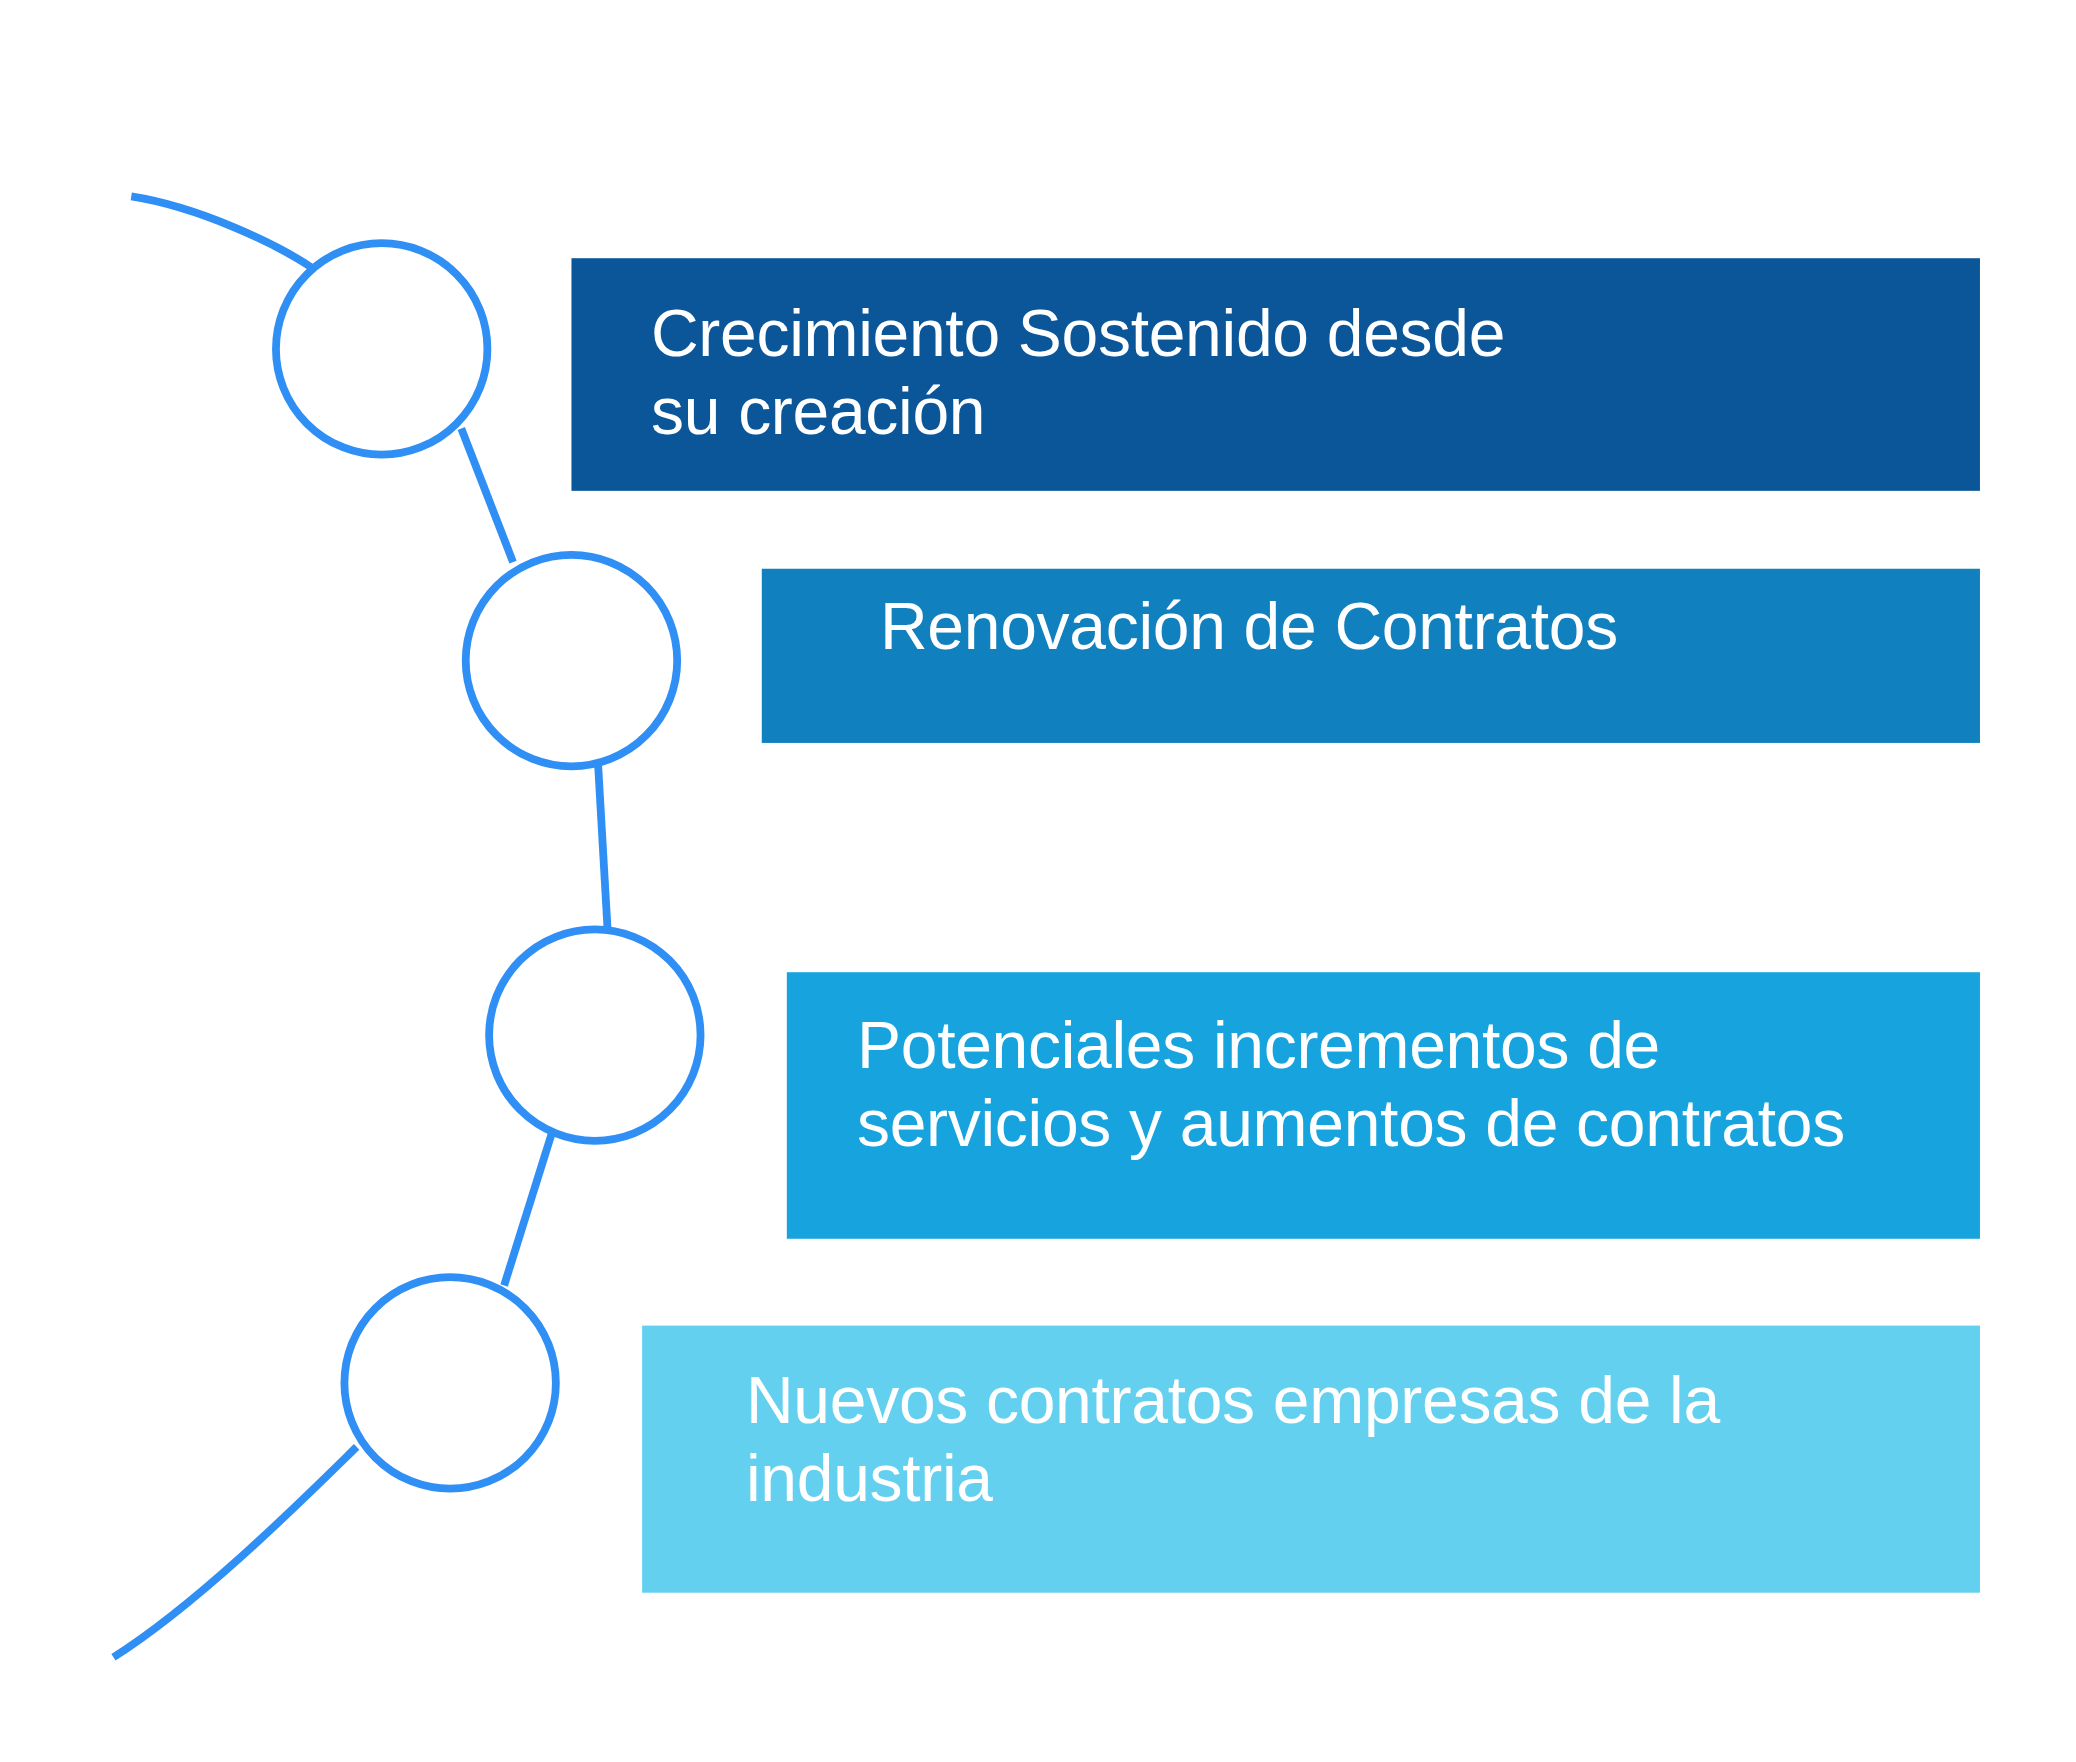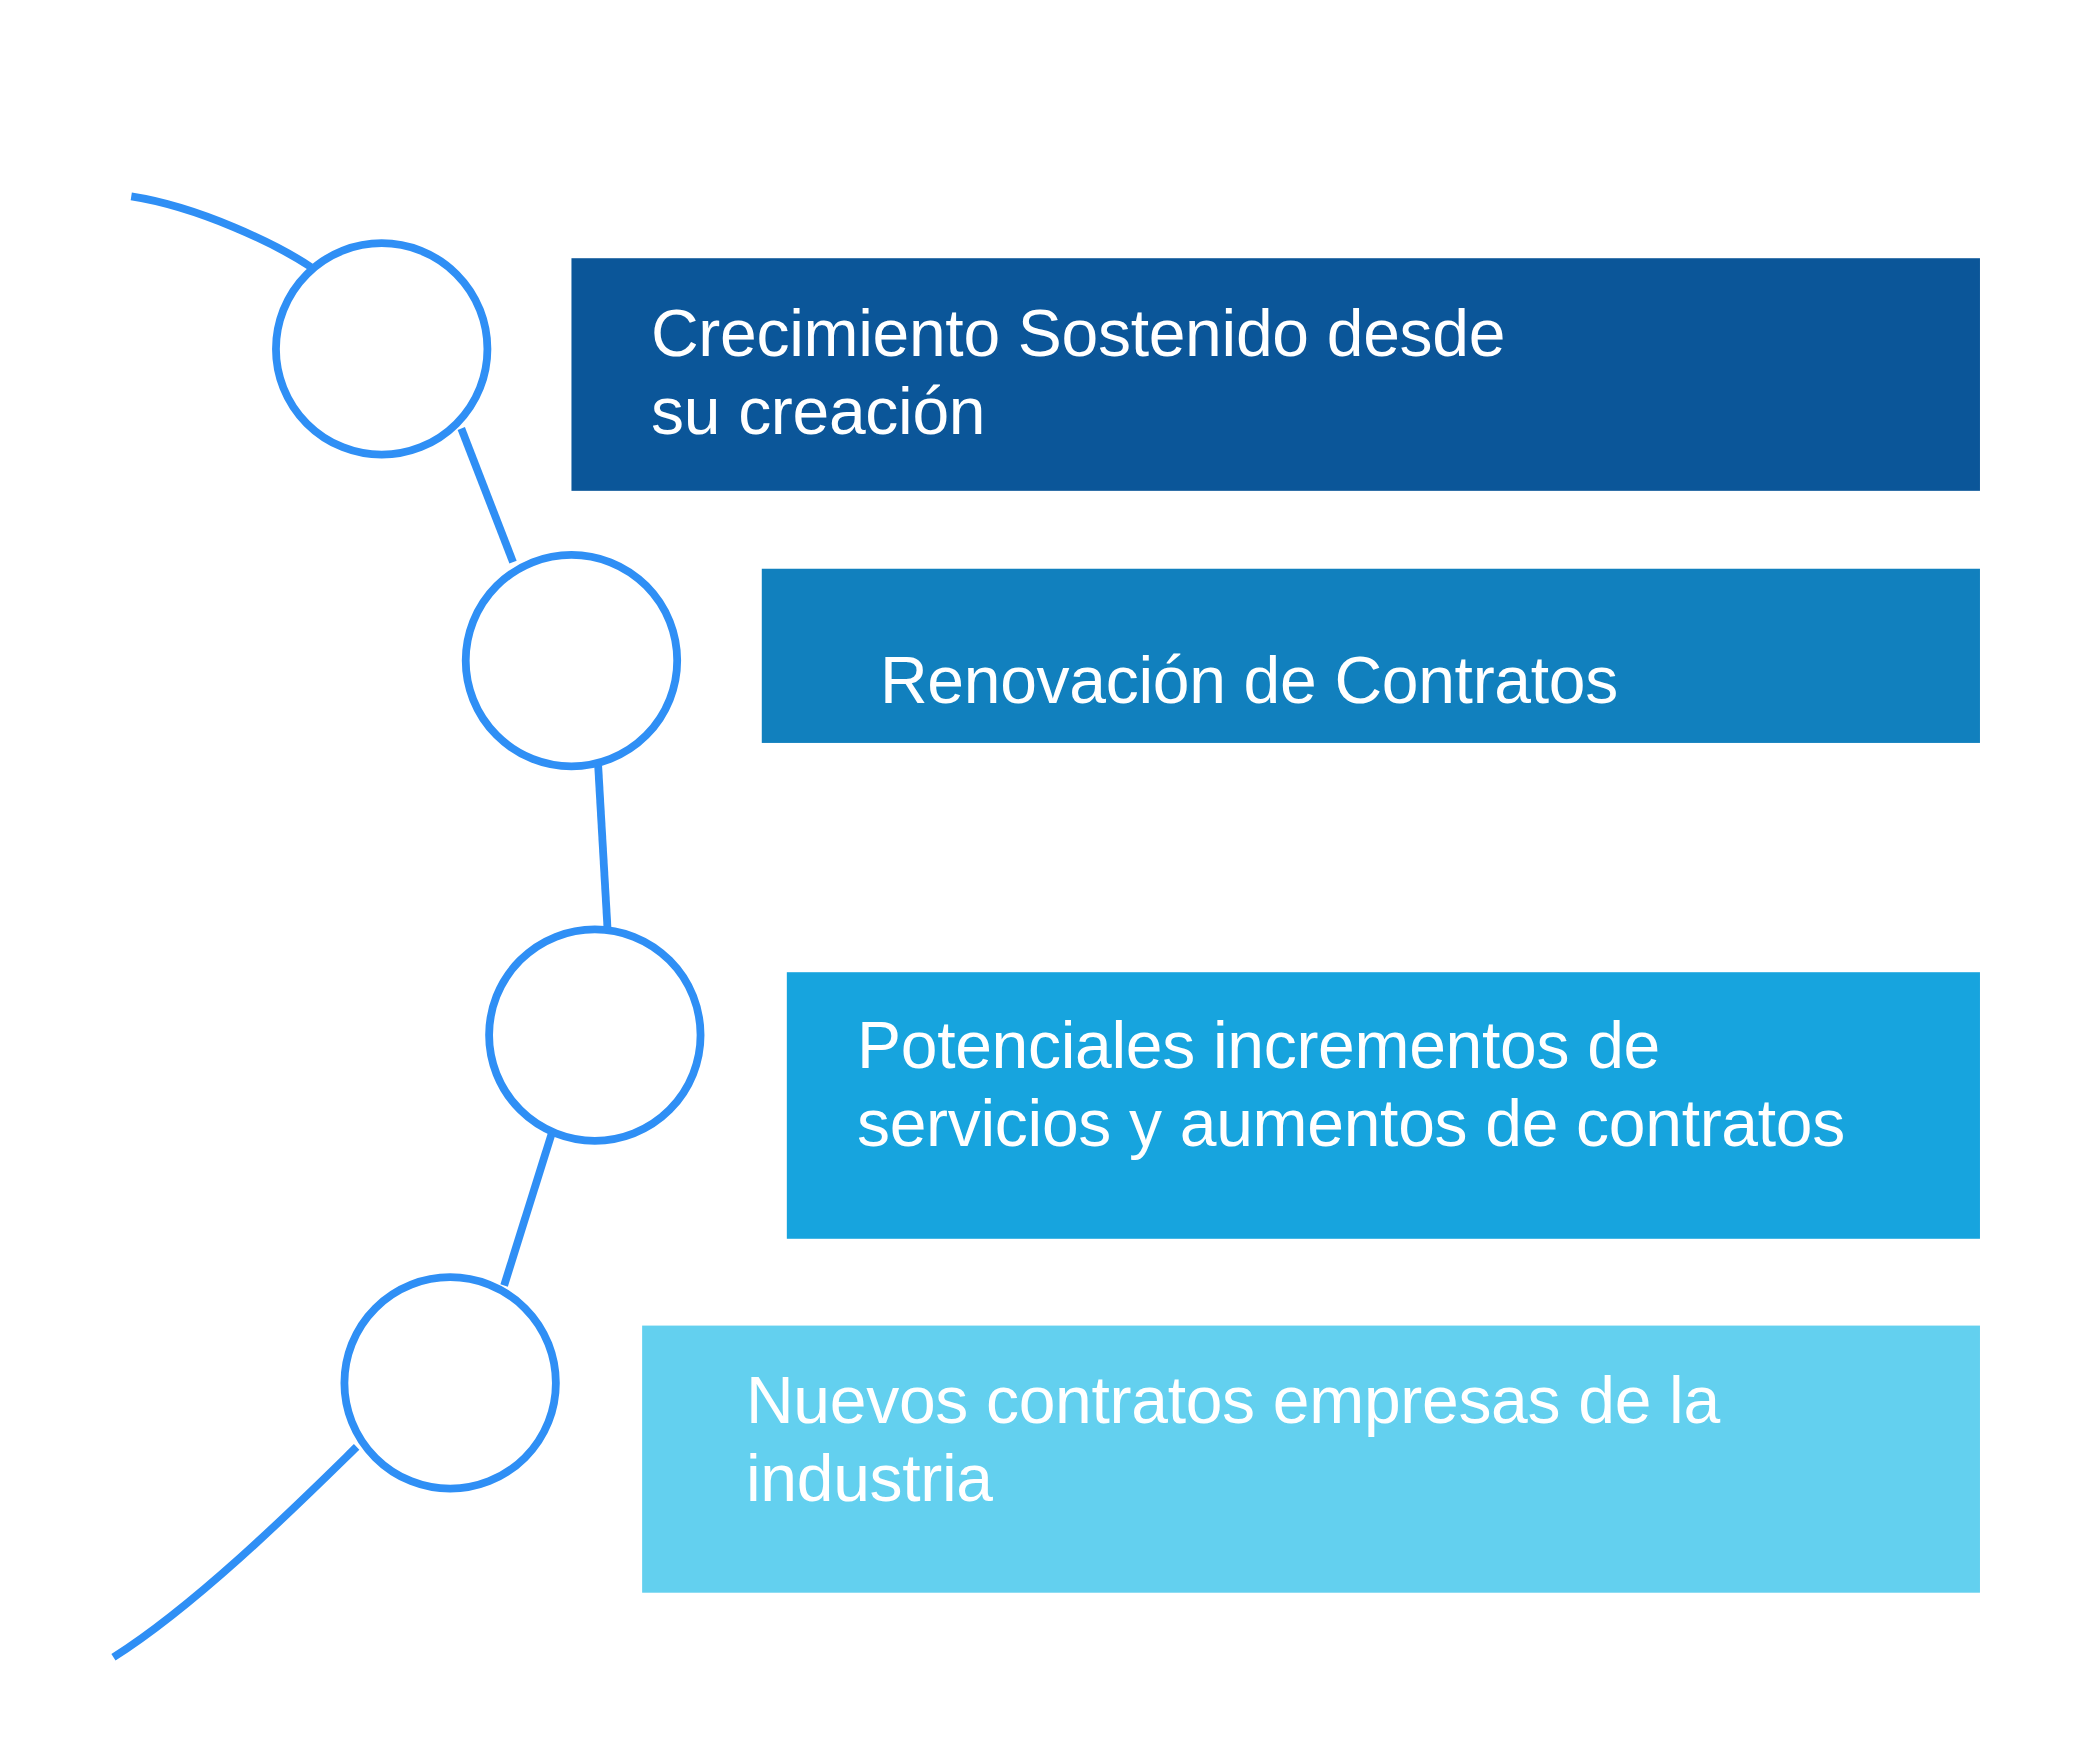--- a/index.html
+++ b/index.html
@@ -10,21 +10,21 @@
     position:absolute;
     color:#ffffff;
     font-family:"Liberation Sans",sans-serif;
     font-weight:400;
     line-height:1.18;
     white-space:pre-line;
     pointer-events:none;
     letter-spacing:-0.3px;
   }
   #lbl0{left:635px; top:295px;  width:1296px; font-size:66px;}
-  #lbl1{left:864px; top:642px; width:1085px; font-size:66px;}
+  #lbl1{left:864px; top:588px; width:1085px; font-size:66px;}
   #lbl2{left:841px; top:1007px; width:1107px; font-size:66px;}
   #lbl3{left:730px; top:1362px; width:1213px; font-size:66px;}
 </style>
 </head>
 <body>
 
 <div id="stage" style="background: rgb(255, 255, 255);">
 
   <svg id="diagram" viewBox="0 0 3732 3168" xmlns="http://www.w3.org/2000/svg">
 

